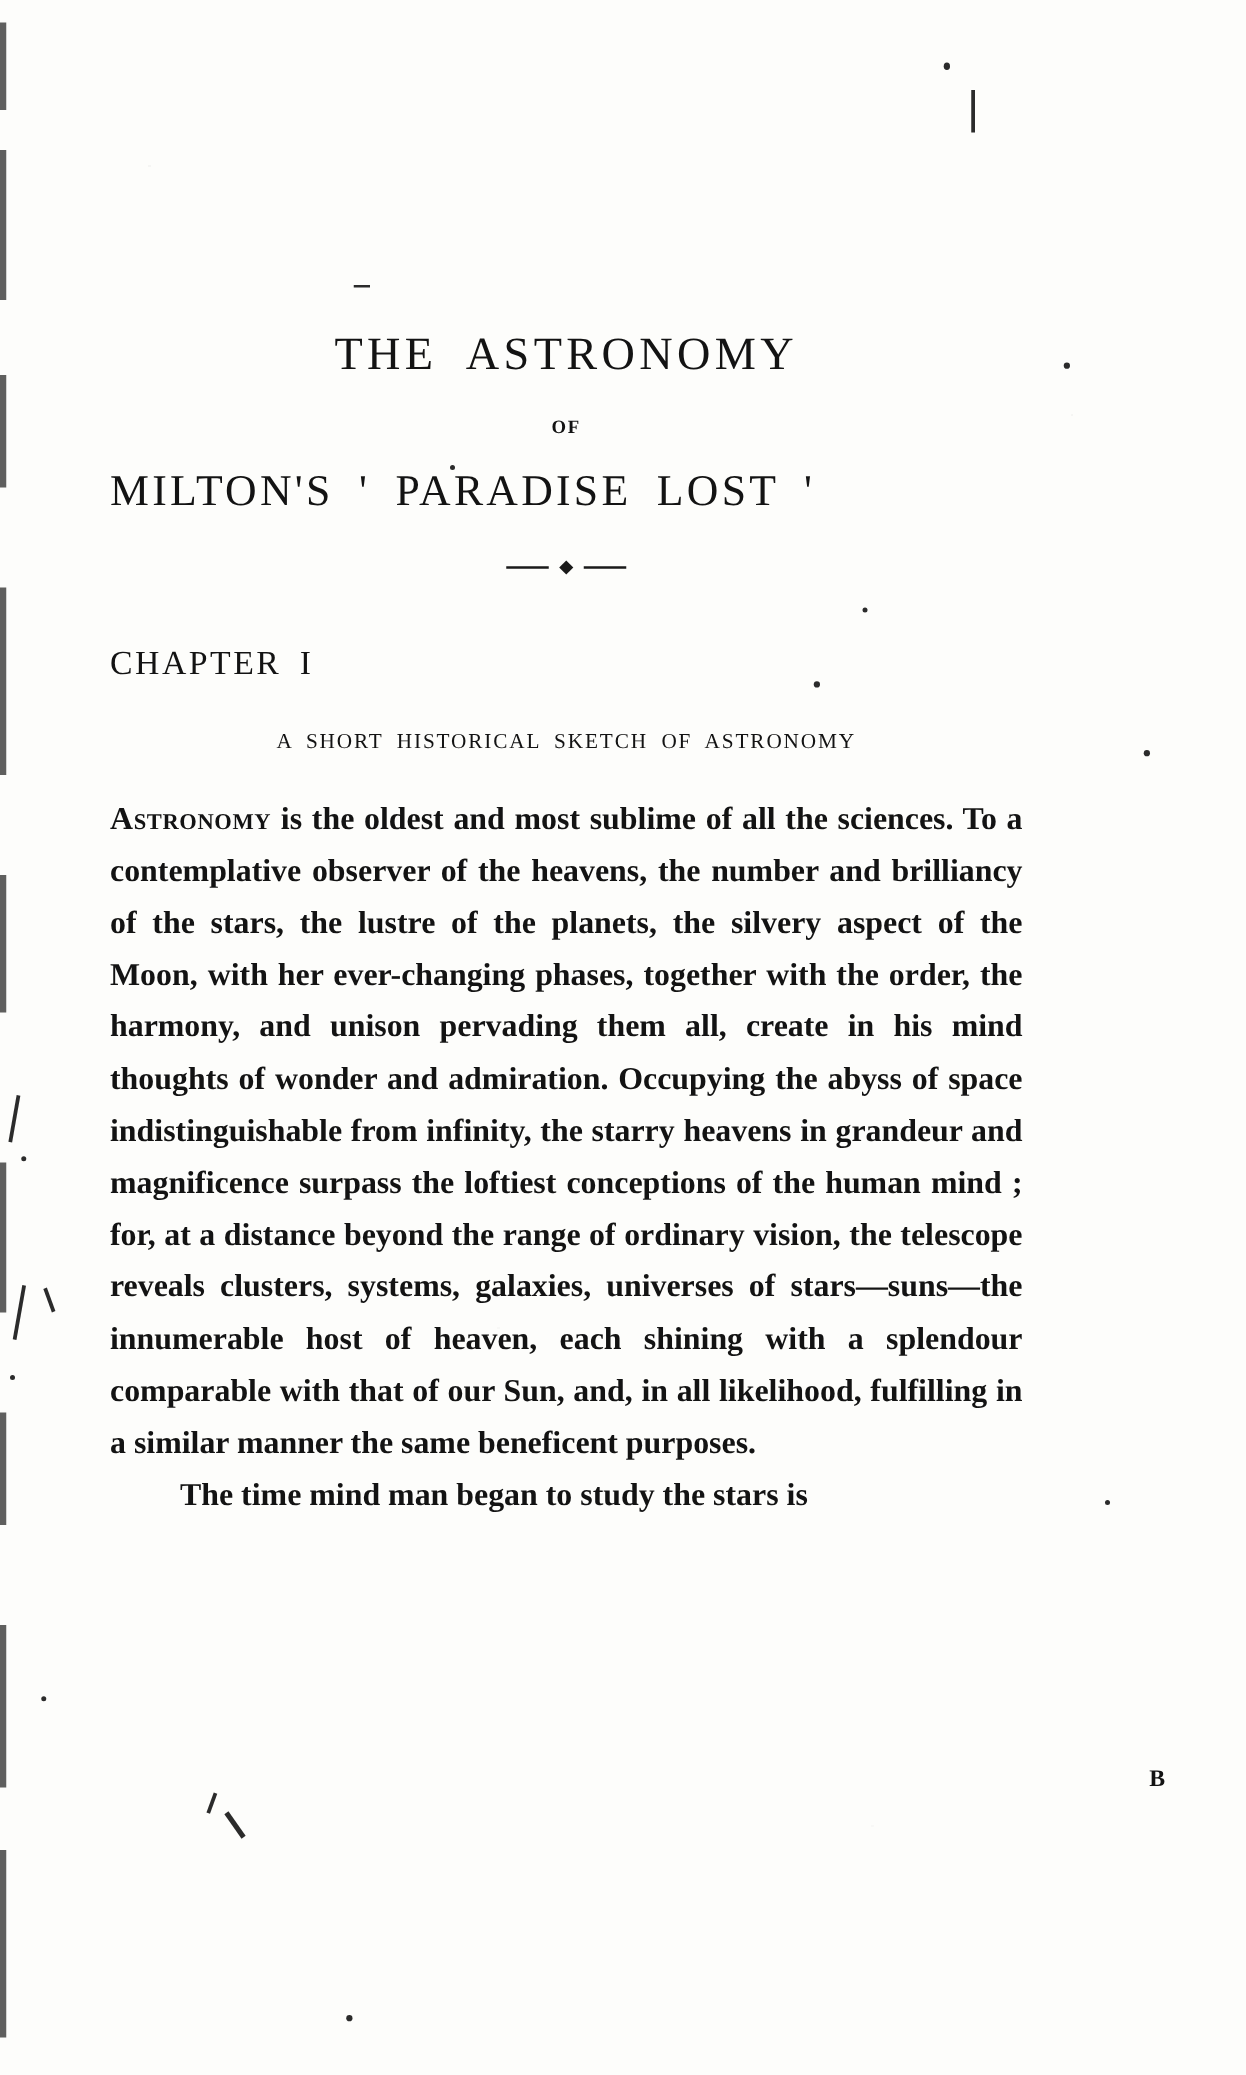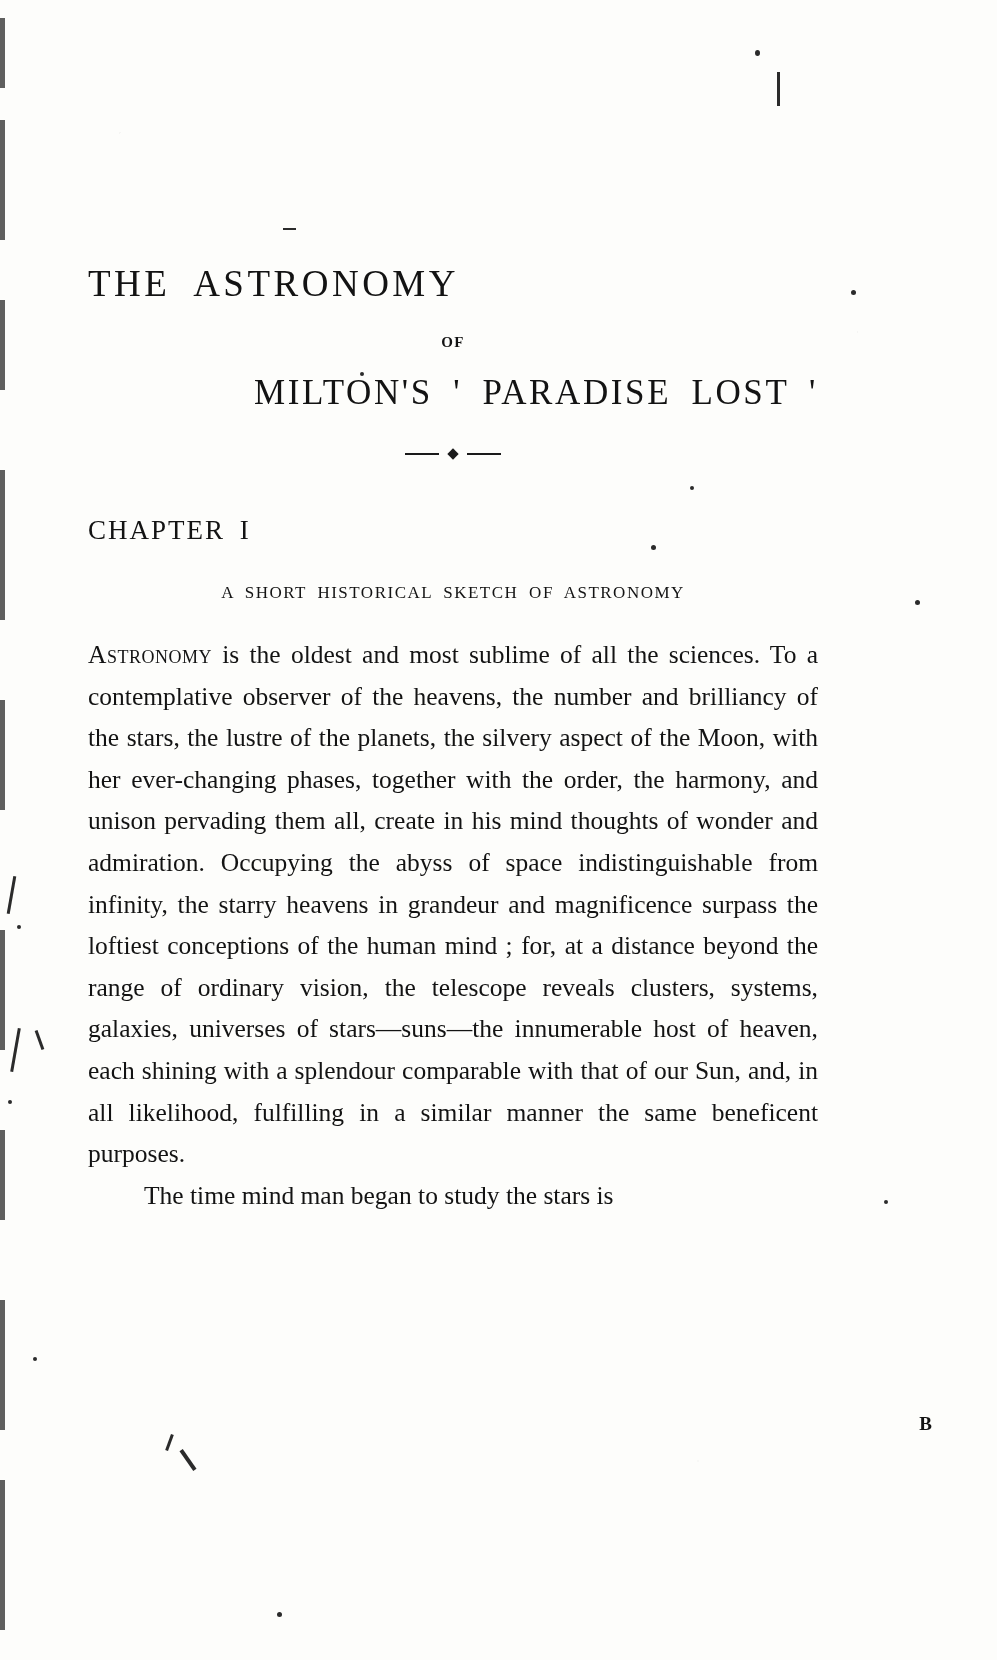--- a/index.html
+++ b/index.html
@@ -46,37 +46,37 @@
   .content {
     position: absolute;
     left: 88px;
     top: 0;
     width: 730px;
     height: 100%;
   }
 
   .title-main {
     margin-top: 262px;
-    text-align: left;
+    text-align: center;
     font-size: 37px;
     letter-spacing: 3.5px;
     word-spacing: 12px;
     font-weight: 400;
   }
 
   .title-of {
     text-align: center;
     margin-top: 29px;
     font-size: 15px;
     letter-spacing: 1.4px;
     font-weight: 700;
   }
 
   .title-sub {
-    text-align: right;
+    text-align: left;
     margin-top: 22px;
     font-size: 35px;
     letter-spacing: 2.6px;
     word-spacing: 9px;
   }
 
   .rule-orn {
     margin: 34px auto 0;
     width: 96px;
     height: 14px;
@@ -118,20 +118,21 @@
     font-weight: 400;
   }
 
   .body-text {
     margin-top: 31px;
     font-size: 25.5px;
     line-height: 41.6px;
     text-align: justify;
     text-justify: inter-word;
     hyphens: manual;
+    font-weight: bold;
   }
 
   .body-text p { margin: 0; }
   .body-text p.indent { text-indent: 56px; }
 
   .smallcaps-lead {
     font-variant: small-caps;
     letter-spacing: 0.5px;
   }
 

